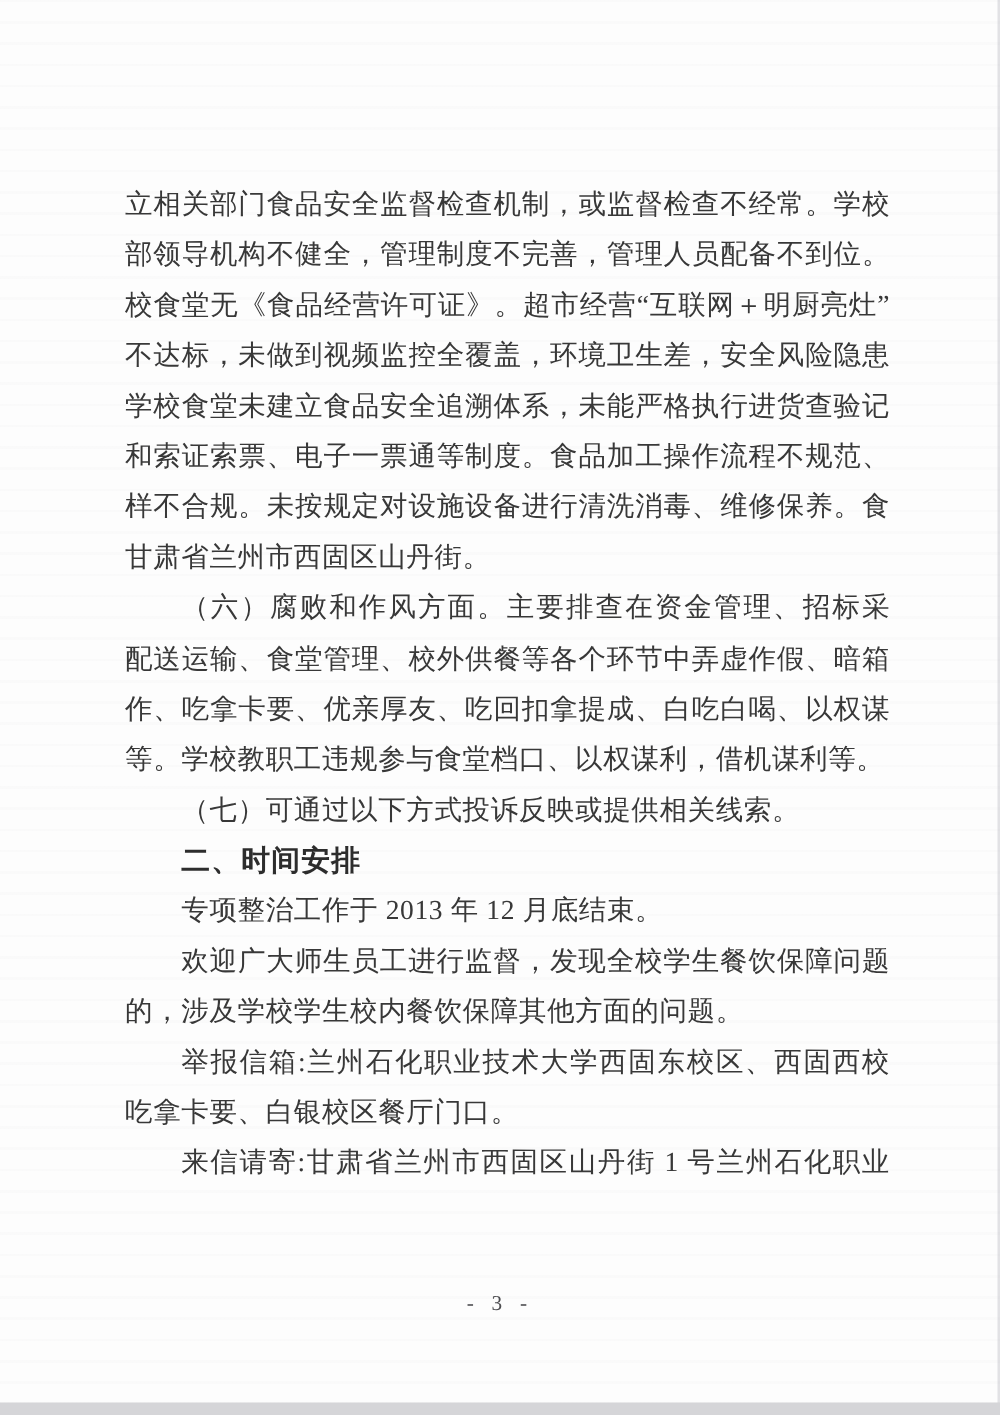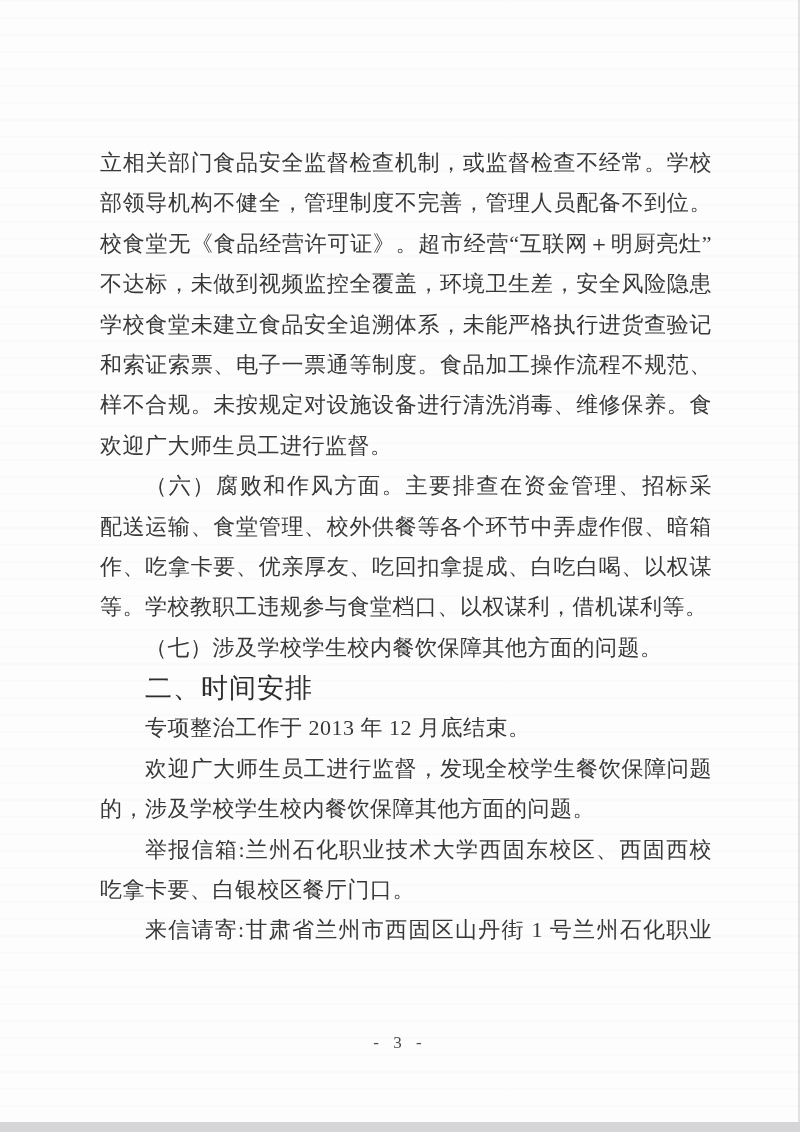--- a/index.html
+++ b/index.html
@@ -41,22 +41,22 @@
   .line.justify {
     text-align: justify;
     text-align-last: justify;
     text-justify: inter-character;
   }
   .line.indent {
     text-indent: 45px;
   }
   .line.heading {
     font-family: "Liberation Sans", "DejaVu Sans", sans-serif;
-    font-weight: normal;
-    font-size: 27px;
+    font-weight: bold;
+    font-size: 23px;
     color: #2d2d2d;
     letter-spacing: 1px;
   }
 
   .page-number {
     position: absolute;
     left: 0;
     top: 1033px;
     width: 100%;
     text-align: center;
@@ -88,26 +88,26 @@
 
 <div class="page-text">
 
 <div class="line justify">立相关部门食品安全监督检查机制，或监督检查不经常。学校内</div>
     <div class="line justify">部领导机构不健全，管理制度不完善，管理人员配备不到位。学</div>
     <div class="line justify">校食堂无《食品经营许可证》。超市经营“互联网＋明厨亮灶”</div>
     <div class="line justify">不达标，未做到视频监控全覆盖，环境卫生差，安全风险隐患高。</div>
     <div class="line justify">学校食堂未建立食品安全追溯体系，未能严格执行进货查验记录</div>
     <div class="line justify">和索证索票、电子一票通等制度。食品加工操作流程不规范、留</div>
     <div class="line justify">样不合规。未按规定对设施设备进行清洗消毒、维修保养。食堂</div>
-    <div class="line">欢迎广大师生员工进行监督。</div>
+    <div class="line">甘肃省兰州市西固区山丹街。</div>
     <div class="line justify indent">（六）腐败和作风方面。主要排查在资金管理、招标采购、</div>
     <div class="line justify">配送运输、食堂管理、校外供餐等各个环节中弄虚作假、暗箱操</div>
     <div class="line justify">作、吃拿卡要、优亲厚友、吃回扣拿提成、白吃白喝、以权谋利</div>
     <div class="line">等。学校教职工违规参与食堂档口、以权谋利，借机谋利等。</div>
-    <div class="line indent">（七）涉及学校学生校内餐饮保障其他方面的问题。</div>
+    <div class="line indent">（七）可通过以下方式投诉反映或提供相关线索。</div>
     <div class="line indent heading">二、时间安排</div>
     <div class="line indent">专项整治工作于 2013 年 12 月底结束。</div>
     <div class="line justify indent">欢迎广大师生员工进行监督，发现全校学生餐饮保障问题</div>
     <div class="line">的，涉及学校学生校内餐饮保障其他方面的问题。</div>
     <div class="line justify indent">举报信箱:兰州石化职业技术大学西固东校区、西固西校区、</div>
     <div class="line">吃拿卡要、白银校区餐厅门口。</div>
     <div class="line justify indent">来信请寄:甘肃省兰州市西固区山丹街 1 号兰州石化职业技</div>
   </div>
 
 <div class="page-number">- 3 -</div>

